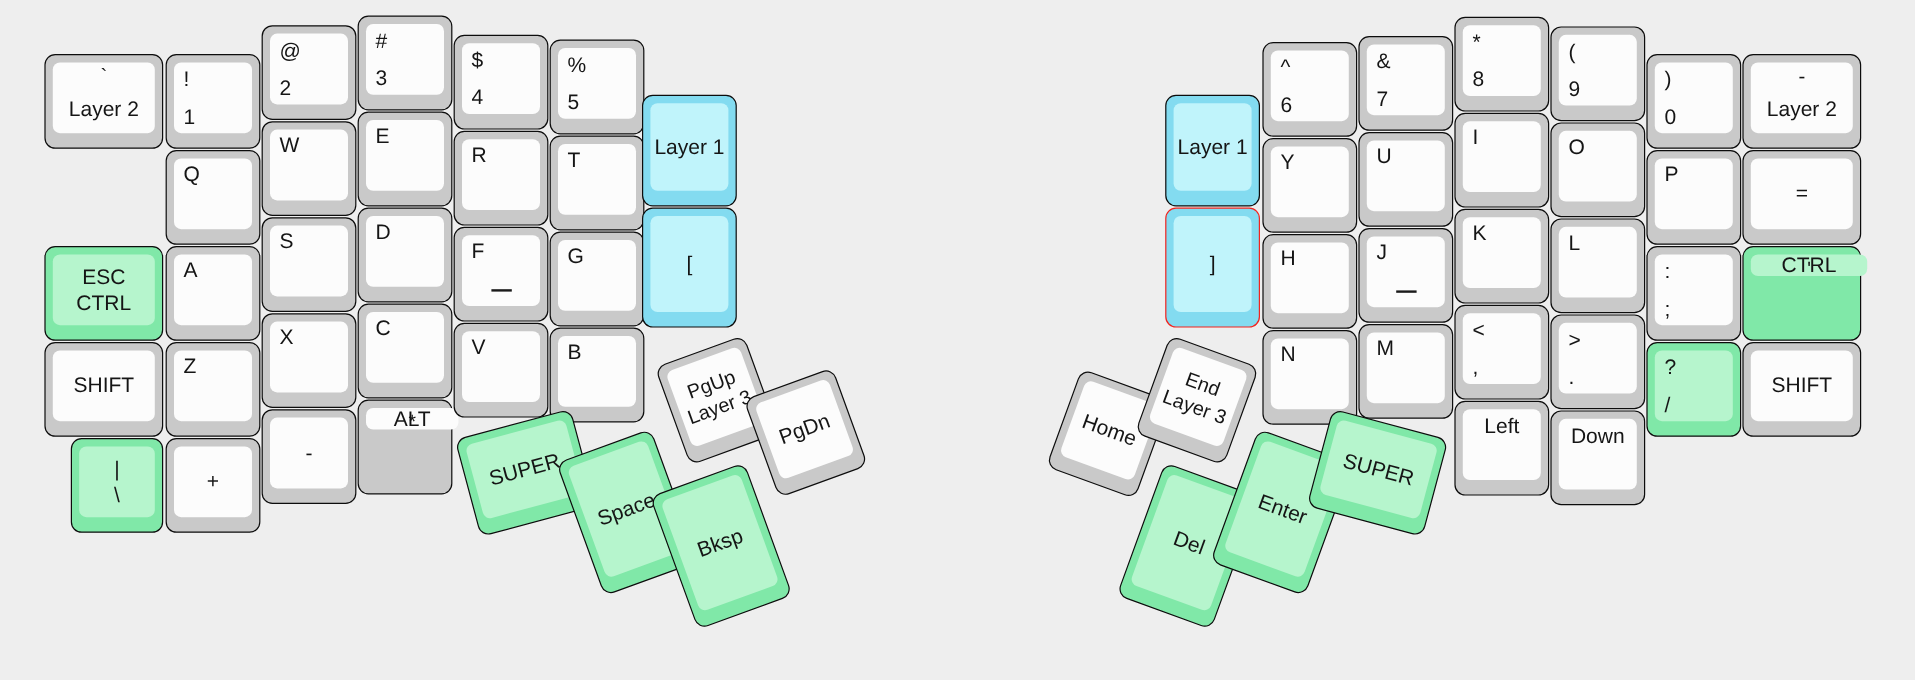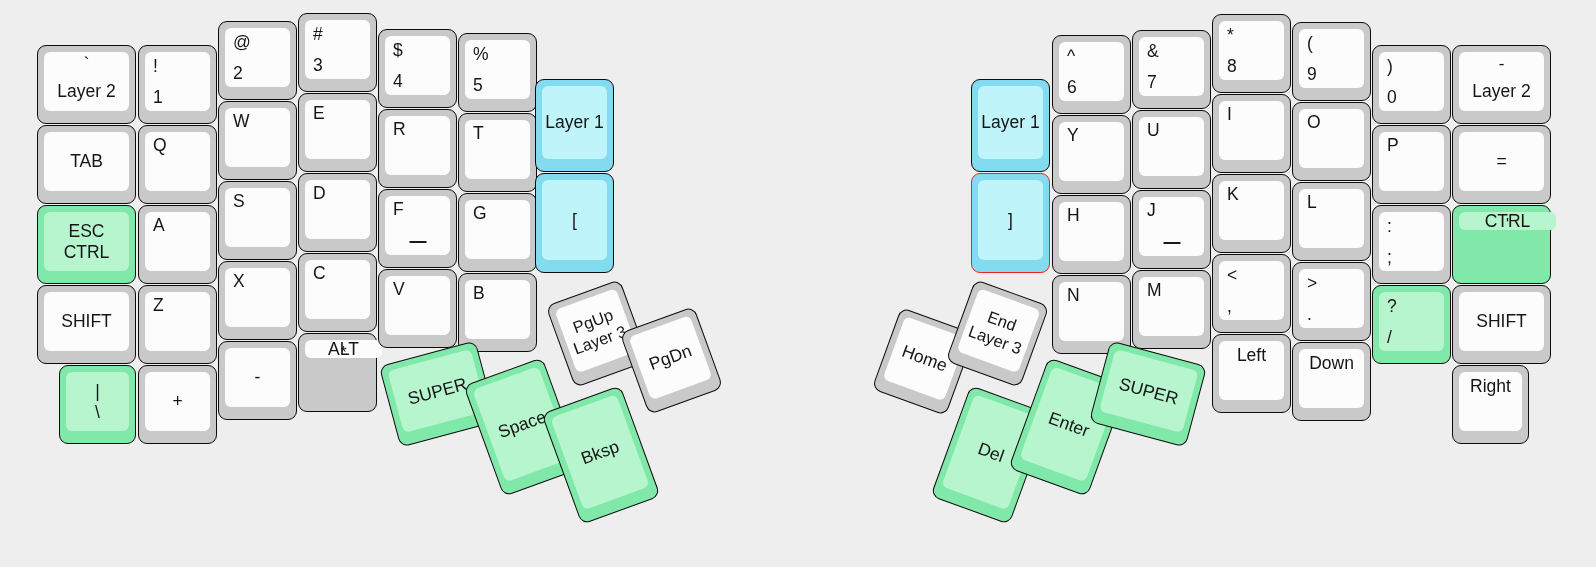--- a/index.html
+++ b/index.html
@@ -125,25 +125,20 @@
 <body>
 
 <div id="kb-root">
 
   <div class="key" style="left:37px;top:45px;width:99px;height:79px;">
     <div class="cap tc-c">
       <span class="lg tick sub">`</span>
       <span class="lg main">Layer 2</span>
     </div>
   </div>
-  <div class="key" style="left:37px;top:125px;width:99px;height:79px;">
-    <div class="cap center">
-      <span class="lg">TAB</span>
-    </div>
-  </div>
   <div class="key green" style="left:37px;top:205px;width:99px;height:79px;">
     <div class="cap two-center">
       <span class="lg">ESC</span>
       <span class="lg">CTRL</span>
     </div>
   </div>
   <div class="key" style="left:37px;top:285px;width:99px;height:79px;">
     <div class="cap center">
       <span class="lg">SHIFT</span>
     </div>
@@ -471,25 +466,20 @@
     <div class="cap tiny-top">
       <span class="lg tiny">'</span>
       <span class="lg">CTRL</span>
     </div>
   </div>
   <div class="key" style="left:1452px;top:285px;width:99px;height:79px;">
     <div class="cap center">
         <span class="lg">SHIFT</span>
       </div>
   </div>
-  <div class="key" style="left:1452px;top:365px;width:77px;height:79px;">
-    <div class="cap tc-c">
-      <span class="lg main" style="margin-top:2px;">Right</span>
-    </div>
-  </div>
 
   <div class="key rot" style="left:884px;top:318px;width:79px;height:87px;transform:rotate(20deg);">
     <div class="cap center">
         <span class="lg">Home</span>
       </div>
   </div>
   <div class="key rot" style="left:958px;top:290px;width:79px;height:87px;transform:rotate(20deg);">
     <div class="cap two-center">
       <span class="lg small">End</span>
       <span class="lg small">Layer 3</span>

